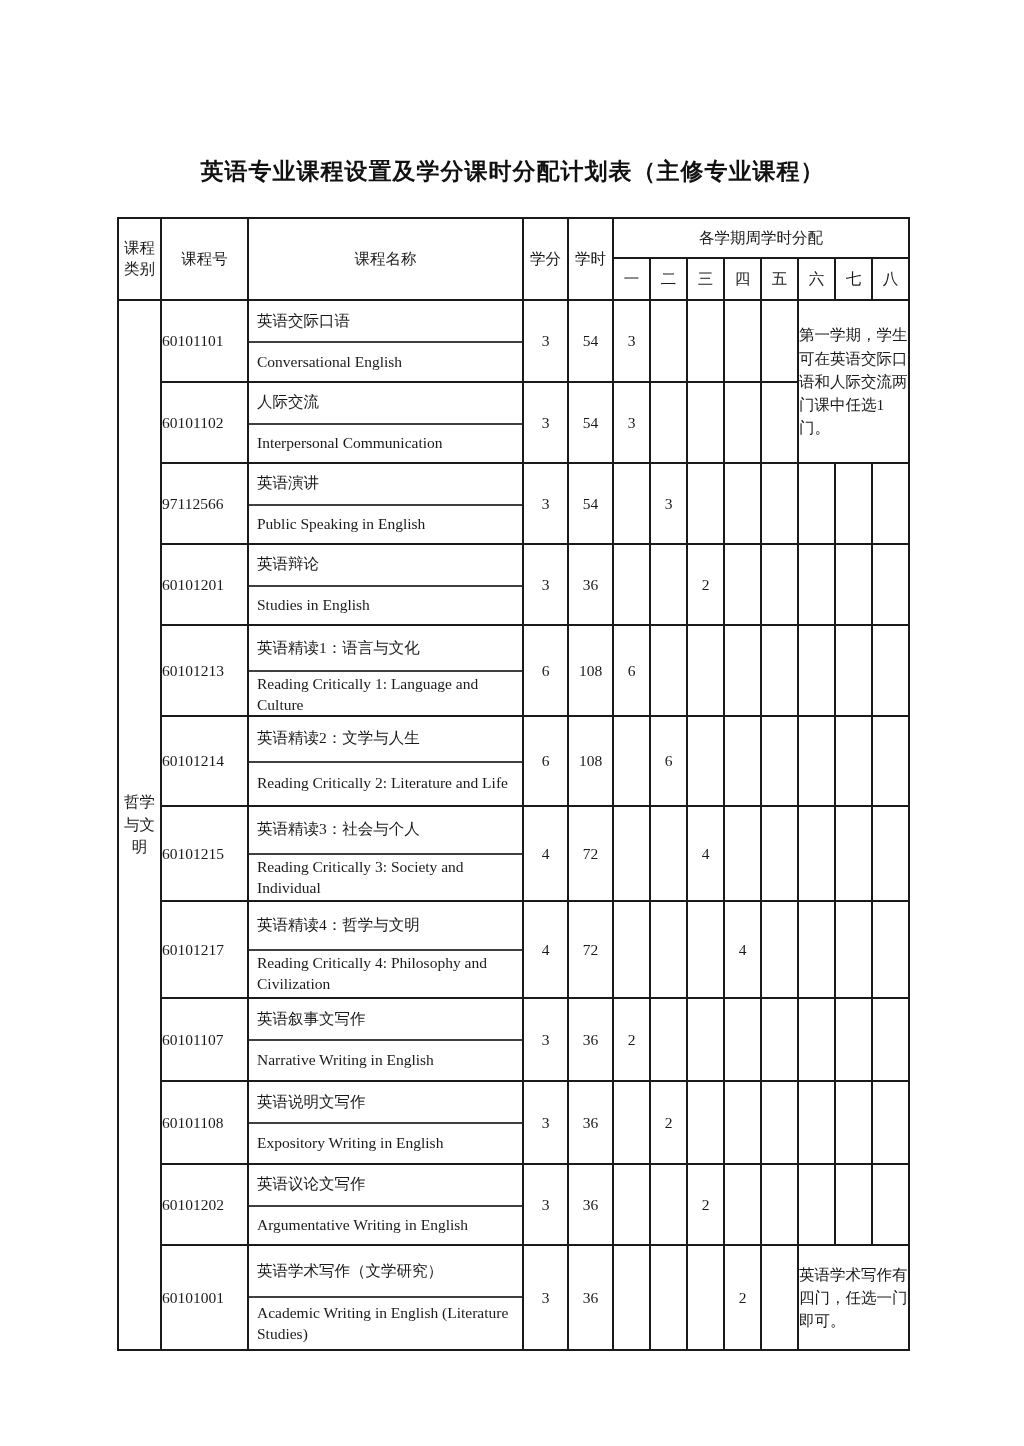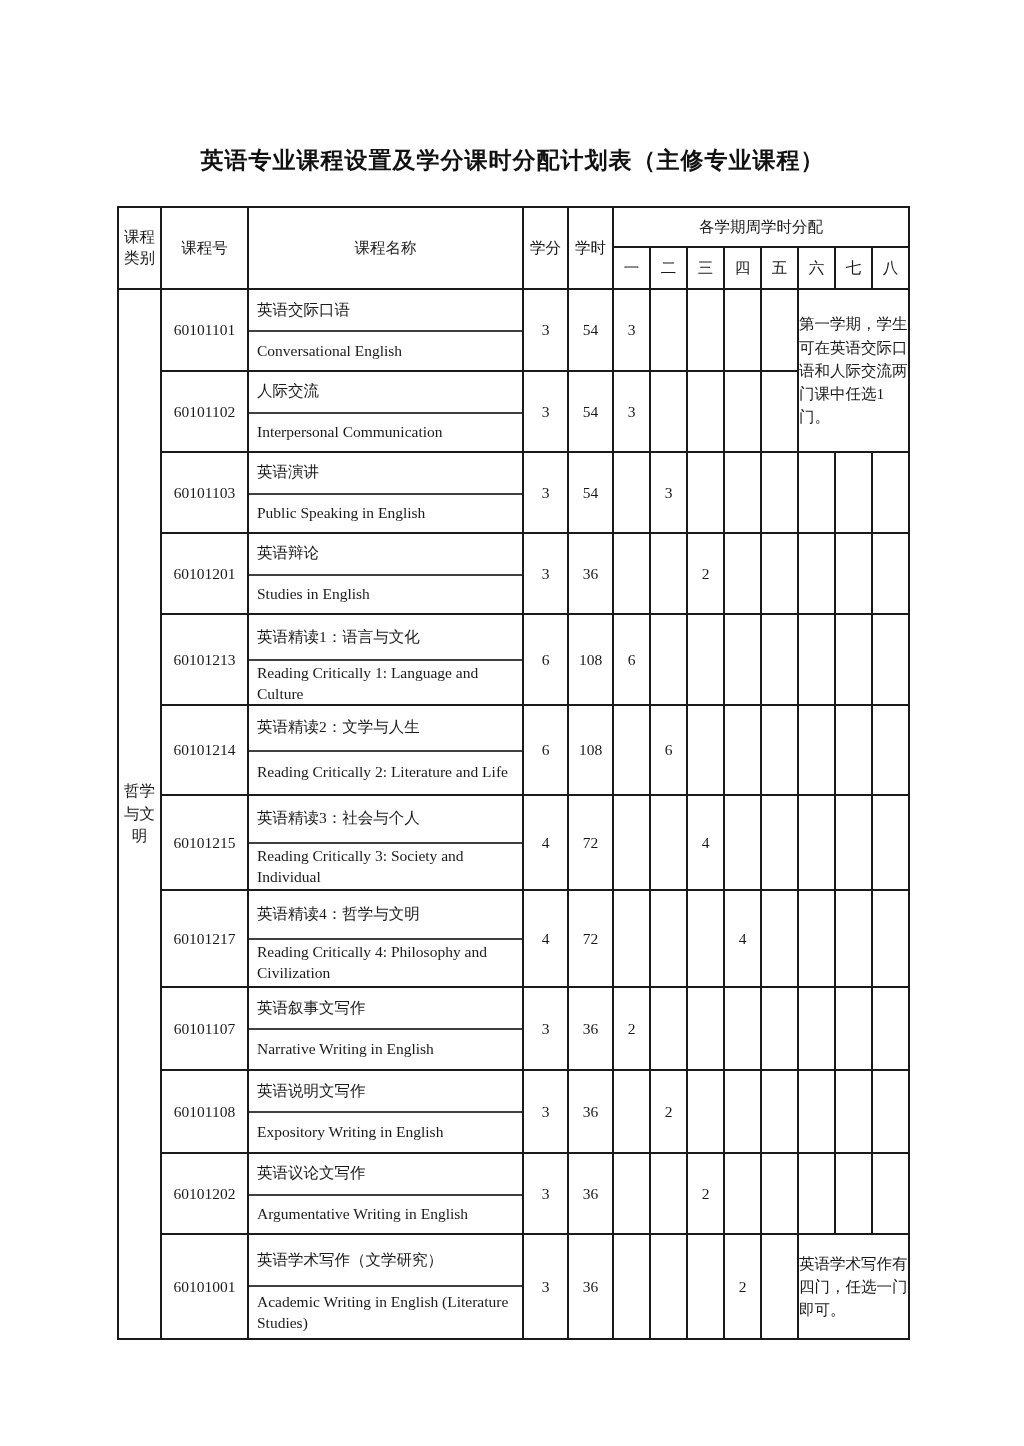--- a/index.html
+++ b/index.html
@@ -10,21 +10,21 @@
   body {
     width: 1024px;
     height: 1446px;
     font-family: "Liberation Serif", "DejaVu Serif", serif;
     color: #1a1a1a;
     position: relative;
   }
   .doc {
     position: absolute;
     left: 117px;
-    top: 145px;
+    top: 156px;
     width: 791px;
   }
   .page-title {
     width: 100%;
     text-align: center;
     font-size: 23px;
     font-weight: bold;
     letter-spacing: 1px;
     margin: 0 0 30px 0;
     color: #111;
@@ -46,21 +46,21 @@
   th.group-head { font-size: 15.5px; text-align: center; }
   th.sem-head { text-align: center; font-size: 16px; }
   th.col-head { text-align: center; line-height: 1.35; }
 
   td.cat-cell {
     text-align: center;
     line-height: 1.45;
     padding: 2px 4px;
     font-size: 15.5px;
   }
-  td.id-cell { text-align: center; font-size: 15.5px; }
+  td.id-cell { font-size: 15.5px; }
   td.name-cell { padding: 0; height: inherit; }
   .name-wrap { display: flex; flex-direction: column; height: 100%; }
   .zh-name {
     flex: 1 0 45%;
     display: flex;
     align-items: center;
     padding: 2px 8px;
     border-bottom: 2px solid #404040;
     font-size: 15.5px;
   }
@@ -171,21 +171,21 @@
         <td class="num-cell">3</td>
         <td class="num-cell">54</td>
         <td class="num-cell">3</td>
         <td class="num-cell"></td>
         <td class="num-cell"></td>
         <td class="num-cell"></td>
         <td class="num-cell"></td>
       </tr>
 
       <tr class="h79">
-        <td class="id-cell">60101103</td>
+        <td class="id-cell">97112566</td>
         <td class="name-cell">
           <div class="name-wrap">
             <div class="zh-name">英语演讲</div>
             <div class="en-name">Public Speaking in English</div>
           </div>
         </td>
         <td class="num-cell">3</td>
         <td class="num-cell">54</td>
         <td class="num-cell"></td>
         <td class="num-cell">3</td>

